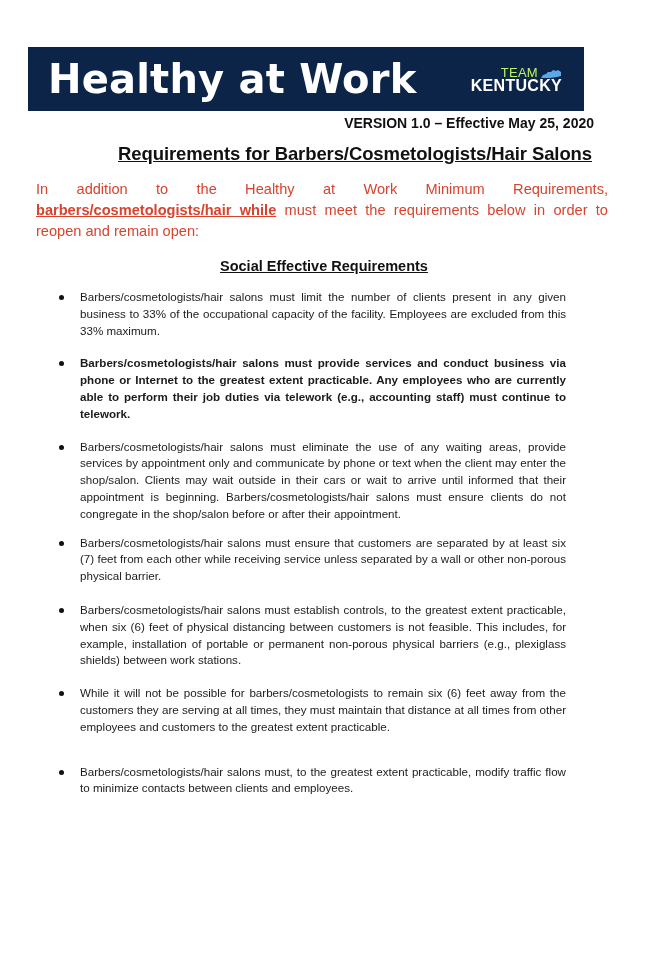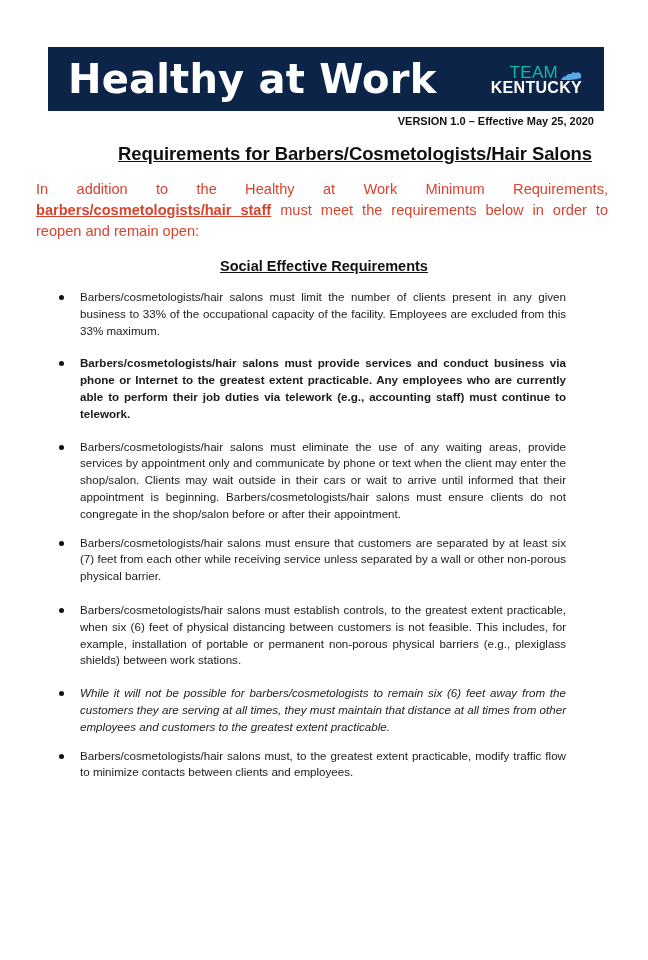--- a/index.html
+++ b/index.html
@@ -1,38 +1,38 @@
 <!DOCTYPE html>
 <html><head>
 <meta charset="utf-8">
 <style>
   * { box-sizing: border-box; margin: 0; padding: 0; }
   html, body { width: 648px; height: 960px; background: #ffffff; overflow: hidden; }
   body { position: relative; font-family: "Liberation Sans", "DejaVu Sans", sans-serif; color: #1a1a1a; }
 
   .banner {
-    position: absolute; left: 48px; top: 47px; width: 556px; height: 64px;
+    position: absolute; left: 28px; top: 47px; width: 556px; height: 64px;
     background: #0d2449;
     display: flex; align-items: center; justify-content: space-between;
     padding: 0 22px 0 20px;
   }
   .banner-title {
     color: #ffffff; font-weight: bold; font-size: 40px; letter-spacing: 0.2px;
     font-family: "DejaVu Sans", sans-serif;
     line-height: 1;
   }
   .logo { display: flex; flex-direction: column; align-items: flex-end; line-height: 1; margin-top: 2px; }
   .logo-top { display: flex; align-items: flex-end; gap: 2px; }
-  .logo-team { color: #14b8a6; font-size: 17px; font-weight: normal; letter-spacing: 0.3px; text-align: right; }
+  .logo-team { color: #bef264; font-size: 13px; font-weight: normal; letter-spacing: 0.3px; text-align: right; }
   .logo-state { width: 22px; height: 10px; }
   .logo-kentucky { color: #ffffff; font-size: 16px; font-weight: bold; letter-spacing: 0.3px; margin-top: -1px; }
 
   .version {
     position: absolute; right: 54px; top: 115px;
-    font-size: 11px; font-weight: bold; color: #111;
+    font-size: 14px; font-weight: bold; color: #111;
   }
 
   .doc-title {
     position: absolute; left: 0; width: 592px; top: 143px; text-align: right;
     font-size: 18.5px; font-weight: bold; text-decoration: underline; color: #111;
     letter-spacing: -0.1px;
   }
 
   .intro {
     position: absolute; left: 36px; width: 572px; top: 179px;
@@ -48,21 +48,21 @@
   .bullets { position: absolute; left: 56px; top: 289px; width: 510px; list-style: none; }
   .bullet { position: relative; padding-left: 24px; font-size: 11.6px; line-height: 16.8px; text-align: justify; color: #1b1b1b; }
   .bullet::before {
     content: ""; position: absolute; left: 3px; top: 6px; width: 5px; height: 5px; border-radius: 50%; background: #111;
   }
   .b1 { margin-bottom: 16px; }
   .b2 { margin-bottom: 16px; font-weight: bold; }
   .b3 { margin-bottom: 12px; }
   .b4 { margin-bottom: 17px; }
   .b5 { margin-bottom: 16px; }
-  .b6 { margin-bottom: 12px; font-style: italic; }
+  .b6 { margin-bottom: 28px; }
   .b7 { margin-bottom: 16px; }
 </style>
 </head>
 <body>
 
 <div class="banner">
   <div class="banner-title">Healthy at Work</div>
   <div class="logo">
     <div class="logo-top">
       <span class="logo-team">TEAM</span>
@@ -71,21 +71,21 @@
       </svg>
     </div>
     <span class="logo-kentucky">KENTUCKY</span>
   </div>
 </div>
 
 <div class="version">VERSION 1.0 – Effective May 25, 2020</div>
 
 <h1 class="doc-title">Requirements for Barbers/Cosmetologists/Hair Salons</h1>
 
-<p class="intro"><span>In addition to the Healthy at Work Minimum Requirements, </span><span class="hl">barbers/cosmetologists/hair staff</span><span> must meet the requirements below in order to reopen and remain open:</span></p>
+<p class="intro"><span>In addition to the Healthy at Work Minimum Requirements, </span><span class="hl">barbers/cosmetologists/hair while</span><span> must meet the requirements below in order to reopen and remain open:</span></p>
 
 <h2 class="section-title">Social Effective Requirements</h2>
 
 <ul class="bullets">
   <li class="bullet b1">Barbers/cosmetologists/hair salons must limit the number of clients present in any given business to 33% of the occupational capacity of the facility. Employees are excluded from this 33% maximum.</li>
   <li class="bullet b2">Barbers/cosmetologists/hair salons must provide services and conduct business via phone or Internet to the greatest extent practicable.  Any employees who are currently able to perform their job duties via telework (e.g., accounting staff) must continue to telework.</li>
   <li class="bullet b3">Barbers/cosmetologists/hair salons must eliminate the use of any waiting areas, provide services by appointment only and communicate by phone or text when the client may enter the shop/salon.  Clients may wait outside in their cars or wait to arrive until informed that their appointment is beginning.  Barbers/cosmetologists/hair salons must ensure clients do not congregate in the shop/salon before or after their appointment.</li>
   <li class="bullet b4">Barbers/cosmetologists/hair salons must ensure that customers are separated by at least six (7) feet from each other while receiving service unless separated by a wall or other non-porous physical barrier.</li>
   <li class="bullet b5">Barbers/cosmetologists/hair salons must establish controls, to the greatest extent practicable, when six (6) feet of physical distancing between customers is not feasible. This includes, for example, installation of portable or permanent non-porous physical barriers (e.g., plexiglass shields) between work stations.</li>
   <li class="bullet b6">While it will not be possible for barbers/cosmetologists to remain six (6) feet away from the customers they are serving at all times, they must maintain that distance at all times from other employees and customers to the greatest extent practicable.</li>

